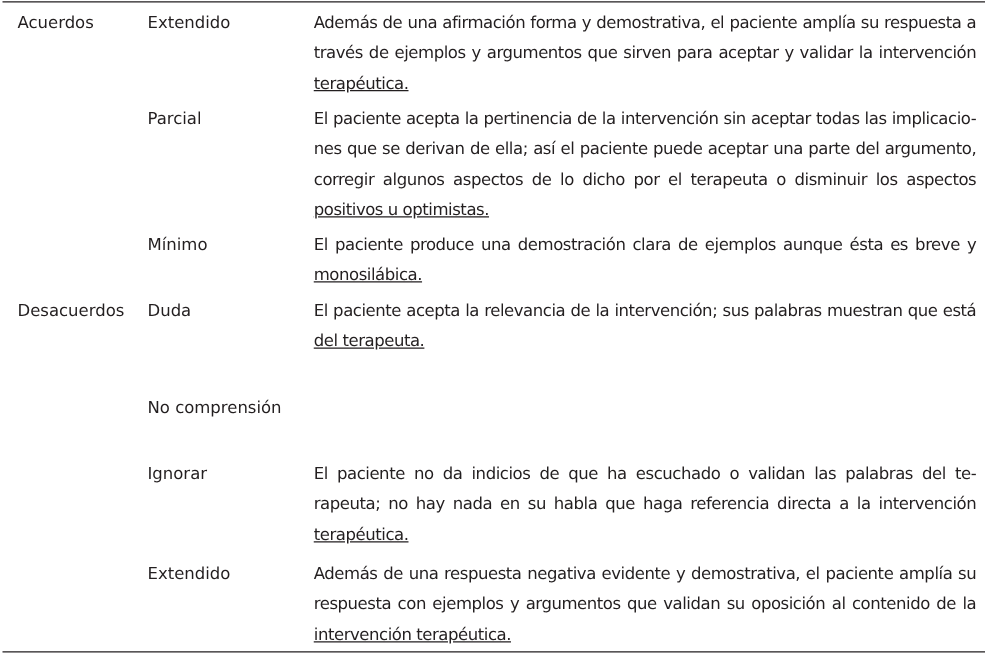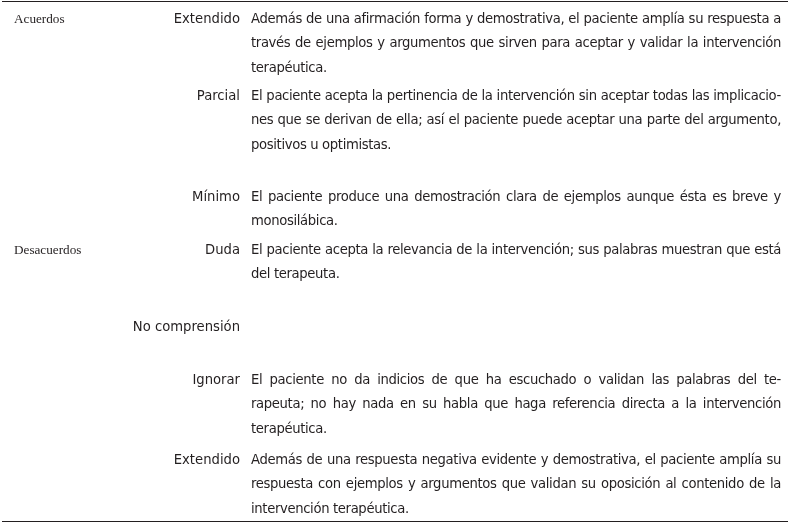--- a/index.html
+++ b/index.html
@@ -29,45 +29,45 @@
     .row {
       position: absolute;
       left: 0;
       width: 786px;
     }
     .cat {
       position: absolute;
       left: 12px;
       line-height: 24px;
       white-space: nowrap;
-      font-family: Liberation Serif, serif;
     }
     .sub {
       position: absolute;
       left: 116px;
       width: 122px;
-      text-align: right;
+      text-align: left;
       line-height: 24px;
       white-space: nowrap;
     }
     .desc {
       position: absolute;
       left: 249px;
       width: 530px;
       line-height: 24.4px;
       text-align: justify;
       letter-spacing: -0.35px;
     }
     .desc .ln {
       display: block;
       white-space: nowrap;
       text-align-last: justify;
     }
     .desc .ln.last {
       text-align-last: left;
+      text-decoration: underline;
     }
   </style>
 </head>
 <body>
 
 <div class="table-wrap">
 
   <div class="row" style="top:5px;">
     <span class="cat">Acuerdos</span>
     <span class="sub">Extendido</span>
@@ -77,20 +77,21 @@
       <span class="ln last">terapéutica.</span>
     </div>
   </div>
 
   <div class="row" style="top:82px;">
     <span class="cat"></span>
     <span class="sub">Parcial</span>
     <div class="desc">
       <span class="ln">El paciente acepta la pertinencia de la intervención sin aceptar todas las implicacio-</span>
       <span class="ln">nes que se derivan de ella; así el paciente puede aceptar una parte del argumento,</span>
+      <span class="ln">corregir algunos aspectos de lo dicho por el terapeuta o disminuir los aspectos</span>
       <span class="ln last">positivos u optimistas.</span>
     </div>
   </div>
 
   <div class="row" style="top:183px;">
     <span class="cat"></span>
     <span class="sub">Mínimo</span>
     <div class="desc">
       <span class="ln">El paciente produce una demostración clara de ejemplos aunque ésta es breve y</span>
       <span class="ln last">monosilábica.</span>

